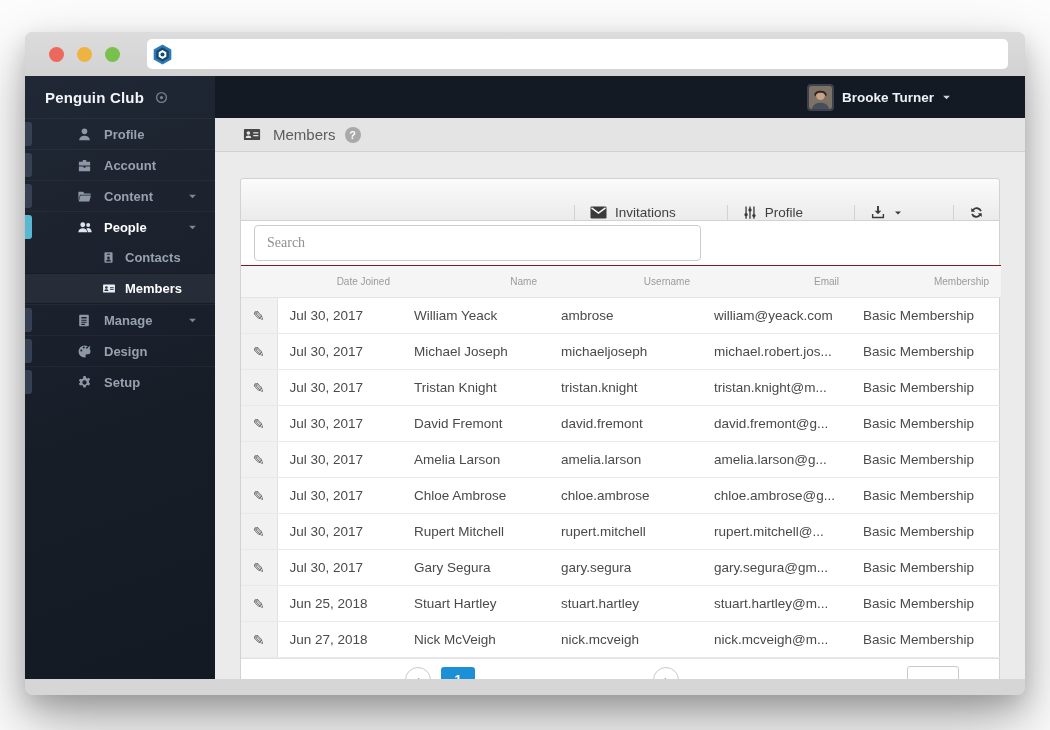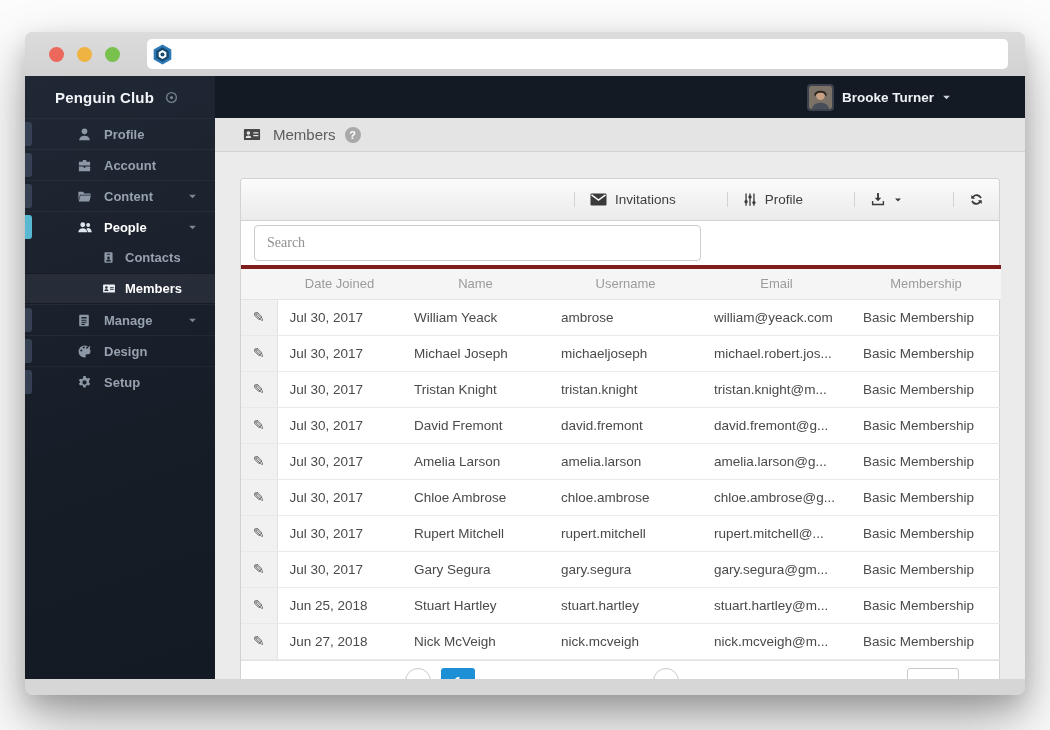--- a/index.html
+++ b/index.html
@@ -22,21 +22,21 @@
     display:flex; align-items:center; padding-left:4px; }
   .logo{ width:23px; height:23px; display:block; }
 
   
   .app{ flex:1; display:flex; overflow:hidden; background:#ebebeb; }
 
   
   .sidebar{ width:190px; flex:none; background:linear-gradient(160deg,#202835 0%,#171d27 60%,#141a23 100%);
     color:#97a1af; position:relative; }
   .sidebar-title{ height:42px; display:flex; align-items:center; padding-left:20px;
-    color:#f2f5f8; font-size:15px; font-weight:bold; letter-spacing:.2px;margin-left:10px; }
+    color:#f2f5f8; font-size:15px; font-weight:bold; letter-spacing:.2px; }
   .org-dot{ margin-left:11px; width:13px; height:13px; flex:none; color:#76808e; }
   .nav-item{ height:31px; display:flex; align-items:center; padding:0 18px 0 52px;
     font-size:13px; font-weight:bold; position:relative; cursor:pointer;
     border-top:1px solid rgba(255,255,255,.045); }
   .nav-item .nav-icon{ width:16px; margin-right:11px; flex:none; display:flex; color:#8d97a5; }
   .nav-item .caret{ margin-left:auto; color:#7d8795; }
   .nav-item.active{ color:#ffffff; }
   .nav-item.active .nav-icon{ color:#dfe5ec; }
   .nav-item.sub{ padding-left:77px; border-top:none; }
   .nav-item.sub .nav-icon{ width:14px; margin-right:9px; }
@@ -61,36 +61,36 @@
   .ph-title{ font-size:15px; color:#5c5c5c; }
   .help-badge{ width:16px; height:16px; border-radius:50%; background:#a9a9a9; color:#fff;
     font-size:11px; font-weight:bold; display:flex; align-items:center; justify-content:center;
     margin-left:9px; cursor:pointer; }
 
   .content{ flex:1; overflow:hidden; padding:26px 25px 0 25px; }
   .panel{ background:#fff; border:1px solid #d2d2d2; border-bottom:none; border-radius:4px 4px 0 0; }
 
   .panel-toolbar{ height:42px; background:linear-gradient(#fbfbfb,#ebebeb);
     border-bottom:1px solid #d2d2d2; border-radius:4px 4px 0 0;
-    display:flex; justify-content:flex-end; align-items:center;gap:36px; }
+    display:flex; justify-content:flex-end; align-items:flex-end;gap:36px; }
   .tool-btn{ display:flex; align-items:center; gap:8px; padding:0 15px;
     border:none; border-left:1px solid #d2d2d2; background:transparent;
     font-family:inherit; font-size:13.5px; color:#3f3f3f; cursor:pointer; }
   .tool-btn .t-icon{ display:flex; color:#3a3a3a; }
 
   .search-row{ padding:4px 13px;font-family:Liberation Serif, serif; }
   .search-input{ width:447px; height:36px; border:1px solid #ccc; border-radius:4px;
     padding:0 12px; font-family:inherit; font-size:14px; color:#444; outline:none; }
   .search-input::placeholder{ color:#909090; }
 
   table{ width:100%; border-collapse:collapse; table-layout:fixed; }
   col.c-edit{ width:36px; } col.c-date{ width:125px; } col.c-name{ width:147px; }
   col.c-user{ width:153px; } col.c-email{ width:149px; } col.c-memb{ width:150px; }
-  thead th{ height:32px; background:#f5f5f5; border-top:4px solid #7f1d1d; border-bottom:1px solid #e3e3e3;
-    font-size:13px; font-weight:normal; color:#9b9b9b; text-align:center; padding:0 12px; }
+  thead th{ height:32px; background:#f5f5f5; border-top:1px solid #7f1d1d; border-bottom:1px solid #e3e3e3;
+    font-size:10px; font-weight:normal; color:#9b9b9b; text-align:right; padding:0 12px; }
   tbody td{ height:36px; border-bottom:1px solid #e9e9e9; font-size:13.5px; color:#4a4a4a;
     padding:0 12px; white-space:nowrap; overflow:hidden; }
   td.edit-cell{ background:#f1f1f1; border-right:1px solid #e2e2e2; padding:0; text-align:center; cursor:pointer; }
   .pencil{ font-family:"DejaVu Sans", sans-serif; font-size:14px; color:#555; }
 
   .pagination{ height:42px; display:flex; align-items:center; padding:0 14px; background:#fff;
     border-top:1px solid #e3e3e3; }
   .pg-circle{ width:26px; height:26px; border-radius:50%; border:1px solid #c9c9c9; background:#fff;
     color:#9a9a9a; font-size:12px; display:flex; align-items:center; justify-content:center; cursor:pointer; }
   .pg-prev{ margin-left:150px; }

